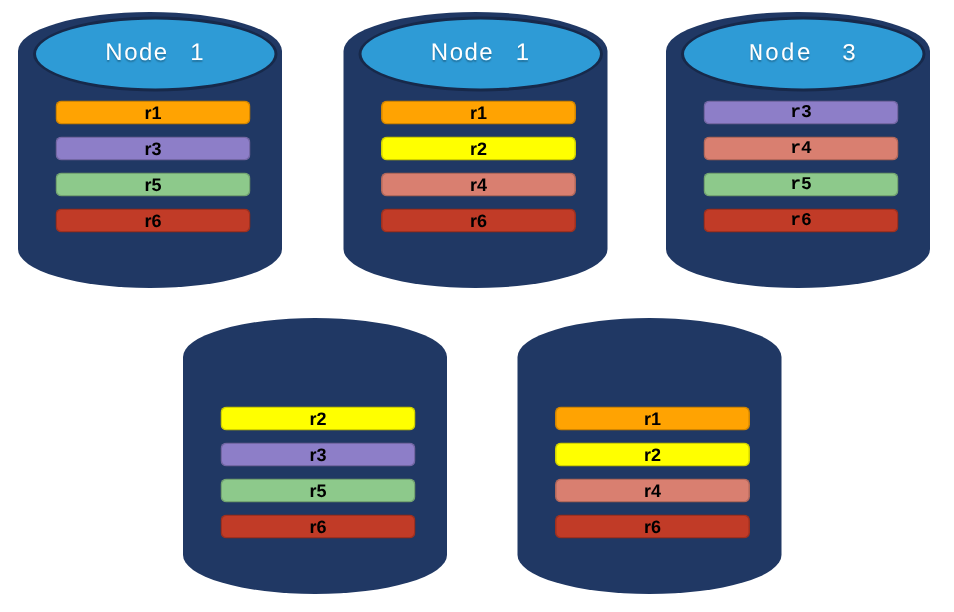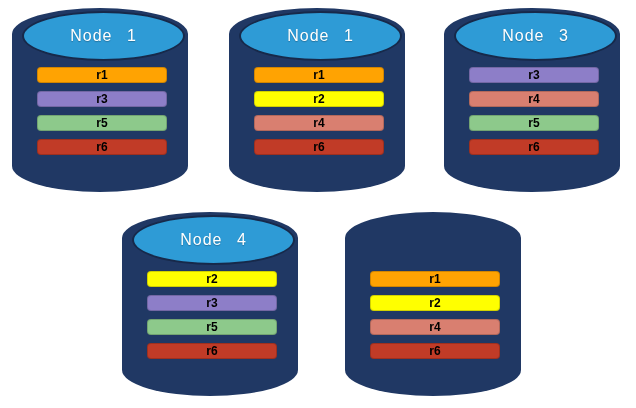--- a/index.html
+++ b/index.html
@@ -63,21 +63,21 @@
     align-items: center;
     justify-content: center;
     color: #000000;
     font-size: 12px;
     font-weight: bold;
     line-height: 1;
   }
   
   .pos-n1 { left: 12px;  top: 8px; }
   .pos-n2 { left: 229px; top: 8px; }
-  .pos-n3 { left: 444px; top: 8px; }
+  .pos-n3 { left: 444px; top: 8px; font-family: Liberation Mono, monospace; }
   .pos-n4 { left: 122px; top: 212px; }
   .pos-n5 { left: 345px; top: 212px; }
 </style>
 </head>
 <body>
 
 <div class="canvas">
 
   <div class="cyl pos-n1">
     <div class="cyl-shape" style="background: rgb(32, 56, 100);"></div>
@@ -113,23 +113,20 @@
     <div class="bars">
       <div class="bar" style="background: rgb(141, 126, 200);">r3</div>
       <div class="bar" style="background: rgb(217, 127, 112);">r4</div>
       <div class="bar" style="background: rgb(141, 201, 139);">r5</div>
       <div class="bar" style="background: rgb(193, 59, 39);">r6</div>
     </div>
   </div>
 
   <div class="cyl pos-n4">
     <div class="cyl-shape" style="background: rgb(32, 56, 100);"></div>
-    <div class="cyl-top" style="background: rgb(46, 155, 214);">
-      <span class="cyl-title">Node 4</span>
-    </div>
     <div class="bars">
       <div class="bar" style="background: rgb(255, 255, 0);">r2</div>
       <div class="bar" style="background: rgb(141, 126, 200);">r3</div>
       <div class="bar" style="background: rgb(141, 201, 139);">r5</div>
       <div class="bar" style="background: rgb(193, 59, 39);">r6</div>
     </div>
   </div>
 
   <div class="cyl pos-n5">
     <div class="cyl-shape" style="background: rgb(32, 56, 100);"></div>

